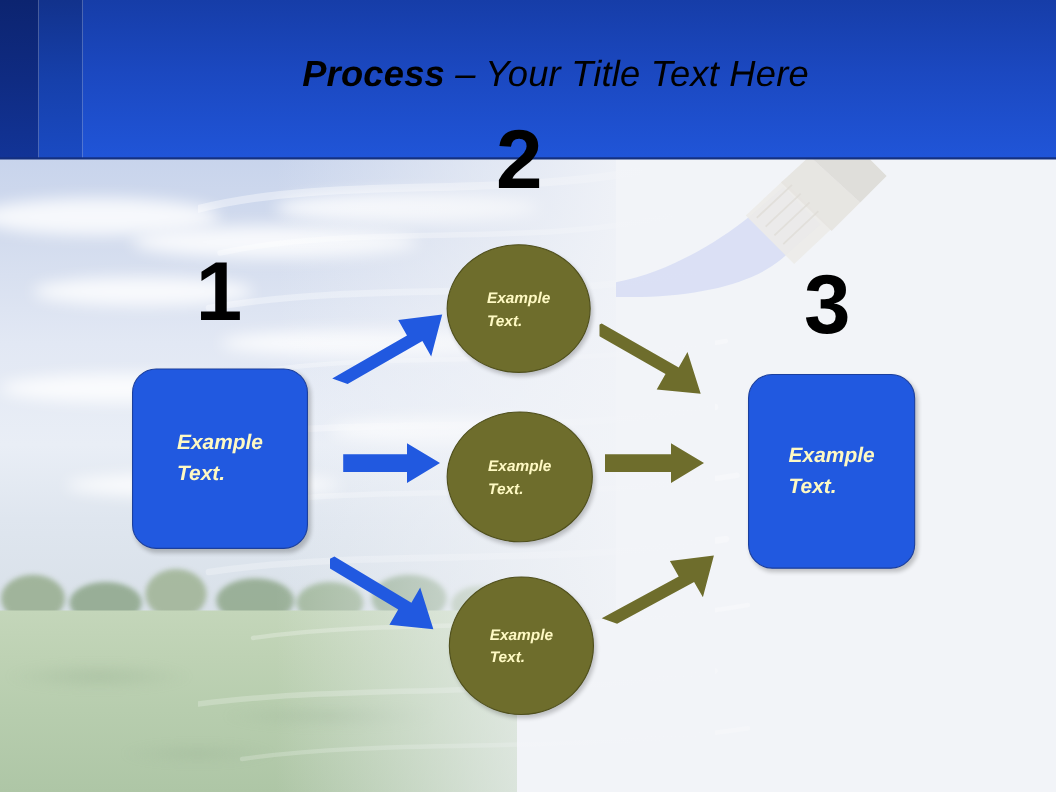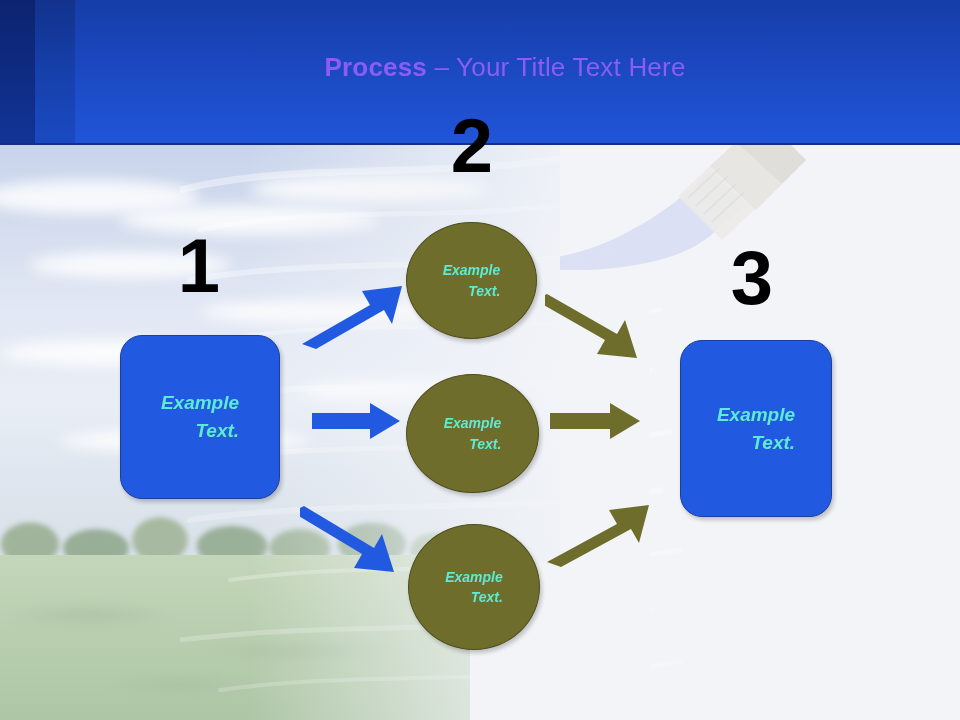--- a/index.html
+++ b/index.html
@@ -113,25 +113,26 @@
   }
   .hdr-rule {
     position: absolute; left: 0; top: 143px; width: 960px; height: 2px;
     background: #14307f;
   }
   .title {
     position: absolute;
     left: 90px; top: 48px;
     width: 830px;
     text-align: center;
-    color: #8b5cf6;
-    font-size: 26px;
+    color: #000000;
+    font-size: 33px;
     line-height: 38px;
     letter-spacing: 0.2px;
     white-space: nowrap;
+    font-style: italic;
   }
   .title b { font-weight: bold; }
   .title .thin { font-weight: normal; }
 
   
   .step-num {
     position: absolute;
     color: #000000;
     font-weight: bold;
     font-size: 76px;
@@ -148,24 +149,24 @@
     position: absolute;
     background: #2159e0;
     border: 1px solid #1b3f9e;
     border-radius: 22px;
     box-shadow: 2px 3px 4px rgba(0,0,0,0.22);
     display: flex;
     align-items: center;
     justify-content: center;
   }
   .box .label, .circ .label {
-    color: #5eead4;
+    color: #fef9c3;
     font-weight: bold;
     font-style: italic;
-    text-align: right;
+    text-align: left;
     line-height: 1.45;
     white-space: pre-line;
   }
   #box-1 { left: 120px; top: 335px; width: 158px; height: 162px; }
   #box-1 .label { font-size: 19px; }
   #box-3 { left: 680px; top: 340px; width: 150px; height: 175px; }
   #box-3 .label { font-size: 19px; }
 
   .circ {
     position: absolute;

